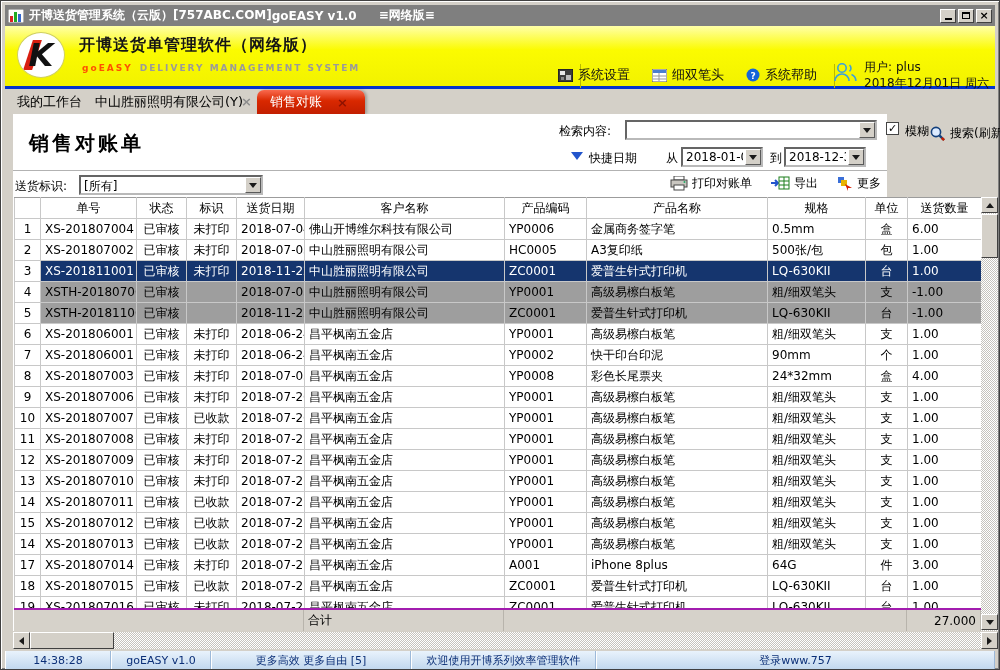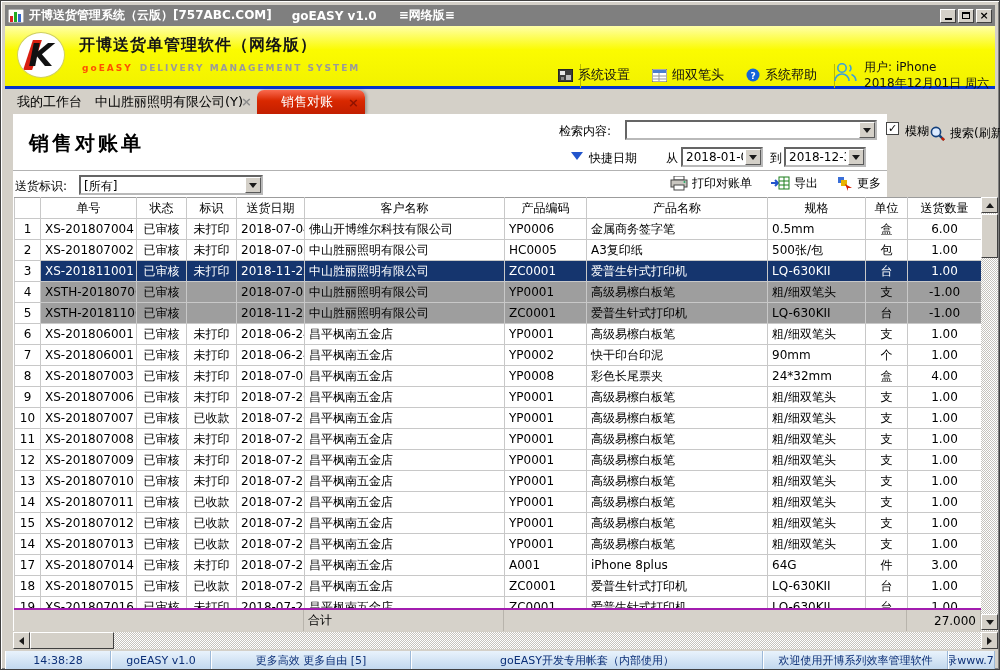--- a/index.html
+++ b/index.html
@@ -7,21 +7,21 @@
   body { font-family:"DejaVu Sans","Liberation Sans",sans-serif; background:#d4d0c8; position:relative; overflow:hidden; }
 
   .window { position:absolute; inset:0; background:#d4d0c8; border:1px solid #404040;
             box-shadow: inset 1px 1px 0 #ffffff, inset -1px -1px 0 #808080; }
 
   
   .titlebar { position:absolute; left:4px; top:4px; right:4px; height:21px; background:#7f7f7f;
               display:flex; align-items:center; padding:0 3px; color:#fff; }
   .titlebar .app-icon { width:16px; height:14px; margin-right:5px; flex:0 0 auto; }
   .t-text { font-size:12px; font-weight:bold; white-space:nowrap; }
-  .t-main { margin-right:20px; } .t-ver { margin-right:22px; }
+  .t-main { } .t-ver { margin-right:22px; }
   .t-controls { margin-left:auto; display:flex; }
   .win-btn { width:16px; height:14px; background:#d4d0c8; border:1px solid; border-color:#fff #404040 #404040 #fff;
              margin-left:2px; display:flex; align-items:center; justify-content:center; color:#000; }
   .glyph-min { width:7px; height:2px; background:#000; margin-top:7px; }
   .glyph-max { width:8px; height:7px; border:1px solid #000; border-top:2px solid #000; }
   .glyph-close { font-size:11px; font-weight:bold; line-height:10px; }
 
   
   .header { position:absolute; left:4px; top:25px; right:4px; height:63px;
             background:linear-gradient(#ffffa8, #fbfb00 40%, #f2f200); border-bottom:3px solid #0433cc; }
@@ -38,21 +38,21 @@
   .h-sep2 { position:absolute; right:414px; top:38px; height:24px; width:1px; background:#b9b900; }
   .h-user { position:absolute; right:6px; top:33px; display:flex; gap:6px; }
   .h-user .txt { font-size:12px; color:#111; line-height:16px; white-space:nowrap; }
 
   
   .tabbar { position:absolute; left:4px; top:88px; right:4px; height:25px; background:#d4d0c8; }
   .tab-plain { position:absolute; top:4px; font-size:13px; color:#000; white-space:nowrap; }
   .tab-close-gray { position:absolute; top:5px; font-size:13px; font-weight:bold; color:#8d8d8d; }
   .tab-active { position:absolute; left:252px; top:1px; width:108px; height:24px; border-radius:7px 7px 0 0;
                 background:linear-gradient(#f9694e, #d92800 45%, #c21e00); color:#fff; font-size:13px;
-                display:flex; align-items:center; padding-left:24px; gap:15px; box-shadow:2px 0 3px rgba(0,0,0,.25); }
+                display:flex; align-items:center; padding-left:13px; gap:15px; box-shadow:2px 0 3px rgba(0,0,0,.25); }
   .tab-active .close { color:#8e1200; font-weight:bold; font-size:13px; }
 
   
   .content { position:absolute; left:12px; top:113px; width:874px; height:517px; background:#fff; }
   .page-title { position:absolute; left:16px; top:16px; font-size:20px; font-weight:bold; letter-spacing:3px; color:#000; }
 
   .lbl { font-size:12px; color:#000; white-space:nowrap; }
   .combo { position:absolute; height:20px; background:#fff; border:2px inset #b9b9b9; font-size:12px; }
   .combo .val { position:absolute; left:3px; top:1px; right:18px; overflow:hidden; white-space:nowrap; }
   .cbtn { position:absolute; right:0; top:0; bottom:0; width:16px; background:#d4d0c8;
@@ -86,21 +86,21 @@
   
   .table-wrap { position:absolute; left:1px; top:83px; width:984px; height:434px; overflow:hidden; background:#fff; }
   table.grid { border-collapse:collapse; table-layout:fixed; width:967px; font-size:12px; }
   table.grid th { height:21px; font-weight:normal; background:#fff; border:1px solid #c8c8c8; border-top:1px solid #9c9c9c; text-align:center; color:#000; overflow:hidden; white-space:nowrap; }
   table.grid td { height:21px; border:1px solid #c8c8c8; padding:0 4px; overflow:hidden; white-space:nowrap; color:#000; }
   tr.normal td { background:#fff; }
   tr.selected td { background:#15356e; color:#fff; }
   tr.gray td { background:#9e9e9e; }
   tr.selected td.c-no, tr.gray td.c-no { background:#fff; color:#000; }
   td.c-no, td.c-status, td.c-flag, td.c-date, td.c-unit, td.c-order { text-align:center; }
-  td.c-qty { text-align:center; }
+  td.c-qty { text-align:left; }
   td.c-cust, td.c-code, td.c-name, td.c-spec { text-align:left; }
 
   .footer-row { position:absolute; left:0; top:411px; width:967px; height:23px; background:#d6d2ca; border-top:2px solid #a21caf; display:flex; font-size:12px; }
   .fcell { border-right:1px solid #b8b4ac; height:100%; display:flex; align-items:center; padding:0 4px; }
 
   
   .vscroll { position:absolute; right:0; top:0; width:17px; height:434px;
              background-image:linear-gradient(45deg,#fff 25%,transparent 25%,transparent 75%,#fff 75%),linear-gradient(45deg,#fff 25%,transparent 25%,transparent 75%,#fff 75%);
              background-size:2px 2px; background-position:0 0,1px 1px; background-color:#c6c3bd; }
   .sbtn { position:absolute; left:0; width:17px; height:16px; background:#d4d0c8; border:1px solid; border-color:#fff #404040 #404040 #fff;
@@ -207,21 +207,21 @@
     <div class="h-user">
       <span>
         <svg width="26" height="26" viewBox="0 0 26 26" fill="none" stroke="#3aa0dc" stroke-width="1.6">
           <circle cx="10" cy="9" r="4.2"></circle>
             <path d="M3 22c0-4.2 3.2-7 7-7s7 2.8 7 7"></path>
           <path d="M17.5 6.2a4 4 0 0 1 0 6.2"></path>
             <path d="M19.5 15.5c2.6 1 4.3 3.4 4.3 6.5"></path>
         </svg>
       </span>
       <span class="txt">
-        <div>用户: iPhone</div>
+        <div>用户: plus</div>
         <div>2018年12月01日 周六</div>
       </span>
     </div>
   </div>
 
   <div class="tabbar">
     <span class="tab-plain" style="left:12px;">我的工作台</span>
     <span class="tab-plain" style="left:90px;">中山胜丽照明有限公司(Y)</span>
     <span class="tab-close-gray" style="left:236px;">×</span>
     <span class="tab-active">
@@ -624,18 +624,17 @@
     <span class="hthumb"></span>
     <span class="hbtn" style="right:0;">
         <span class="tri-r-s"></span>
       </span>
   </div>
 
   <div class="statusbar">
     <span class="s-sec s0">14:38:28</span>
     <span class="s-sec s1">goEASY v1.0</span>
     <span class="s-sec s2">更多高效 更多自由 [5]</span>
-    <span class="s-sec s3">goEASY开发专用帐套（内部使用）</span>
     <span class="s-sec s4">欢迎使用开博系列效率管理软件</span>
     <span class="s-sec s5">登录www.757</span>
   </div>
 
 </div>
 
 </body></html>

